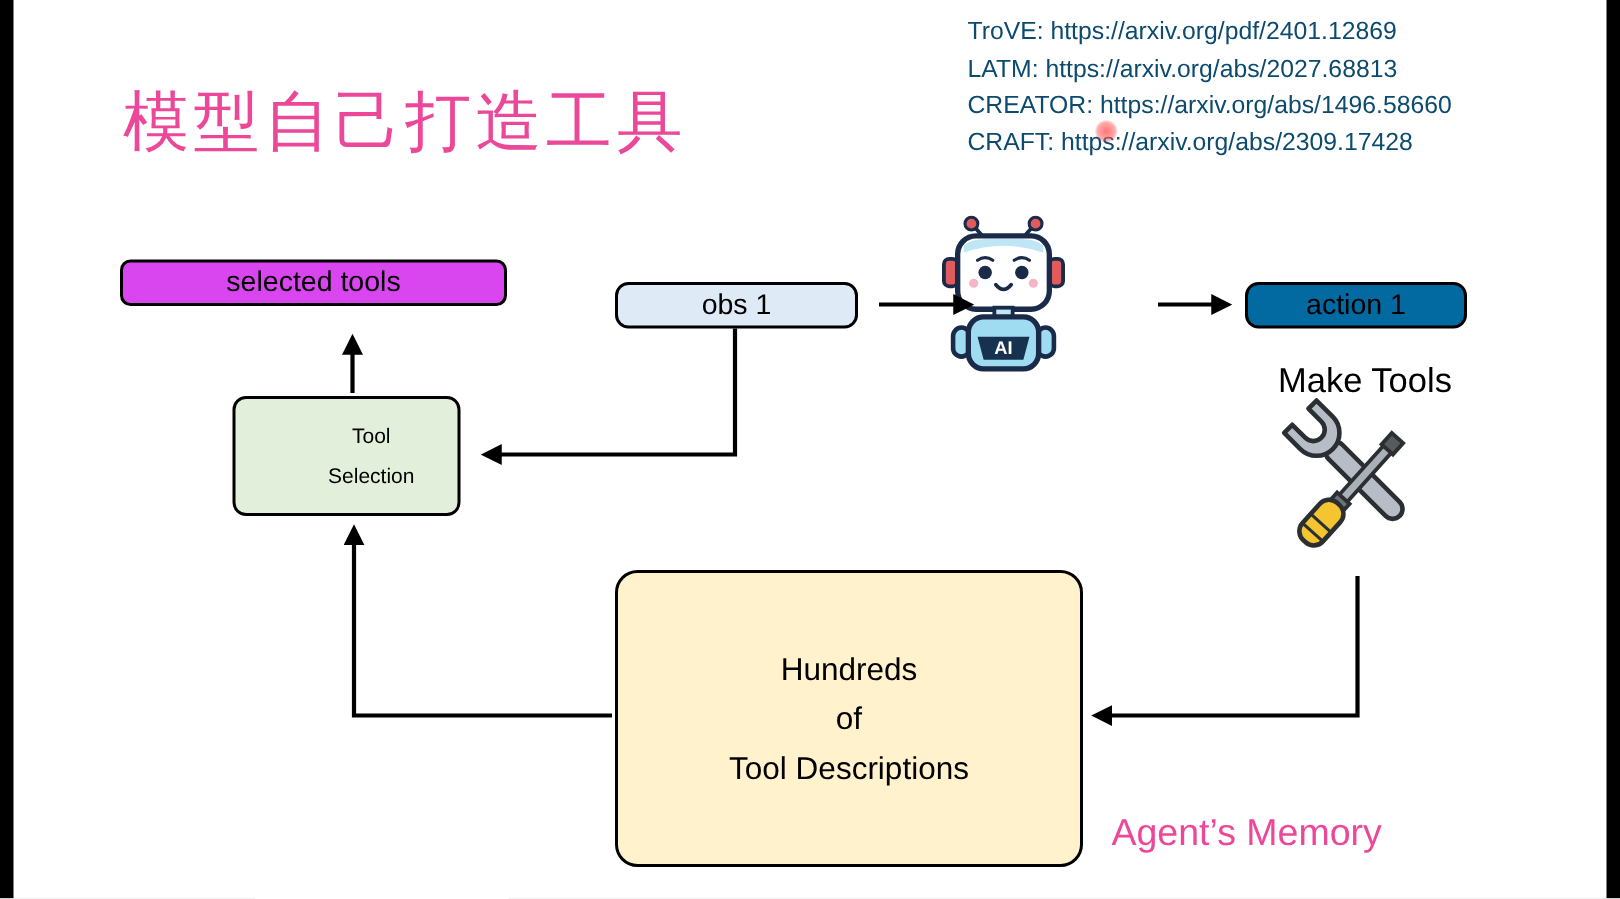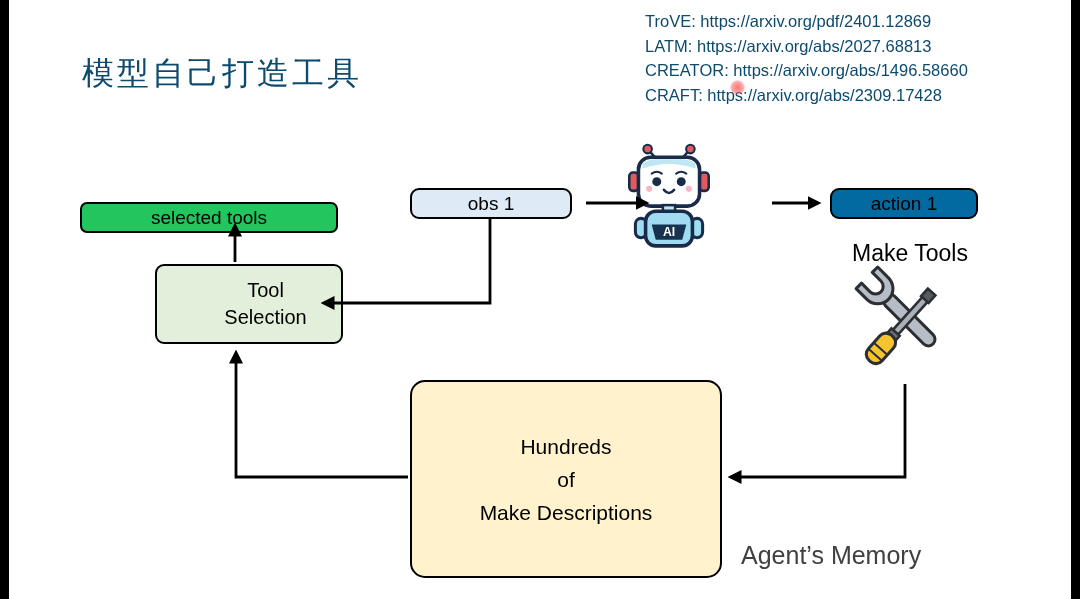--- a/index.html
+++ b/index.html
@@ -4,41 +4,41 @@
 <style>
   html,body { margin:0; padding:0; background:#e8e8e8; }
   #slide {
     position:relative; width:1080px; height:599px; background:#ffffff;
     font-family:"Liberation Sans", sans-serif; overflow:hidden; margin:0 auto;
   }
   .letterbox { position:absolute; top:0; width:9px; height:100%; background:#000; }
   .letterbox.left { left:0; } .letterbox.right { right:0; }
 
   .title {
-    position:absolute; left:82px; top:52px; font-size:32px; color:#0c4a6e;
+    position:absolute; left:82px; top:52px; font-size:44px; color:#ec4899;
     letter-spacing:3px; font-weight:500;
   }
   .refs { position:absolute; left:645px; top:9px; font-size:16.5px; line-height:24.5px; color:#0c4a6e; }
   .refs .ref-line { white-space:nowrap; }
 
   .dbox {
     position:absolute; border:2px solid #000; display:flex;
     align-items:center; justify-content:center; font-size:19px; color:#000;
     box-sizing:border-box; text-align:center;
   }
-  .box-selected-tools { left:80px; top:202px; width:258px; height:31px; background:#22c55e; border-radius:7px; }
+  .box-selected-tools { left:80px; top:173px; width:258px; height:31px; background:#d946ef; border-radius:7px; }
   .box-obs           { left:410px; top:188px; width:162px; height:31px; background:#DEEBF7; border-radius:9px; }
   .box-action        { left:830px; top:188px; width:148px; height:31px; background:#0369a1; border-radius:9px;text-align:center; }
-  .box-tool-selection{ left:155px; top:264px; width:188px; height:80px; background:#E2EFDA; border-radius:9px;
-                       white-space:pre-line; font-size:20px; line-height:27px;padding-left:33px; }
+  .box-tool-selection{ left:155px; top:264px; width:152px; height:80px; background:#E2EFDA; border-radius:9px;
+                       white-space:pre-line; font-size:14px; line-height:27px;padding-left:33px; }
   .box-memory        { left:410px; top:380px; width:312px; height:198px; background:#FFF2CC; border-width:2.5px;
                        border-radius:15px; white-space:pre-line; font-size:21px; line-height:33px; }
 
   .label-make-tools   { position:absolute; left:830px; top:240px; width:160px; text-align:center; font-size:23px; color:#000; }
-  .label-agents-memory{ position:absolute; left:741px; top:541px; font-size:25px; color:#404040; }
+  .label-agents-memory{ position:absolute; left:741px; top:541px; font-size:25px; color:#ec4899; }
 
   .robot-wrap { position:absolute; left:615px; top:143px; width:108px; height:110px; }
   .tools-wrap { position:absolute; left:850px; top:264px; width:112px; height:118px; }
 
   .arrow-layer { position:absolute; left:0; top:0; pointer-events:none; }
 
   .laser-dot {
     position:absolute; left:730px; top:80px; width:15px; height:15px; border-radius:50%;
     background:radial-gradient(circle, rgba(255,110,110,0.95) 0%, rgba(255,70,70,0.45) 55%, rgba(255,70,70,0) 75%);
   }
@@ -62,21 +62,21 @@
 
   <div class="laser-dot"></div>
 
   <div class="dbox box-selected-tools">selected tools</div>
   <div class="dbox box-obs">obs 1</div>
   <div class="dbox box-action">action 1</div>
   <div class="dbox box-tool-selection">Tool
 Selection</div>
   <div class="dbox box-memory">Hundreds
 of
-Make Descriptions</div>
+Tool Descriptions</div>
 
   <div class="label-make-tools">Make Tools</div>
   <div class="label-agents-memory">Agent’s Memory</div>
 
   <div class="robot-wrap">
     <svg width="108" height="110" viewBox="0 0 100 108">
       <line x1="38" y1="16" x2="30" y2="7" stroke="#1a2b4a" stroke-width="2.5"></line>
       <line x1="62" y1="16" x2="70" y2="7" stroke="#1a2b4a" stroke-width="2.5"></line>
       <circle cx="29" cy="6" r="4.2" fill="#E05B5B" stroke="#1a2b4a" stroke-width="2"></circle>
       <circle cx="71" cy="6" r="4.2" fill="#E05B5B" stroke="#1a2b4a" stroke-width="2"></circle>

